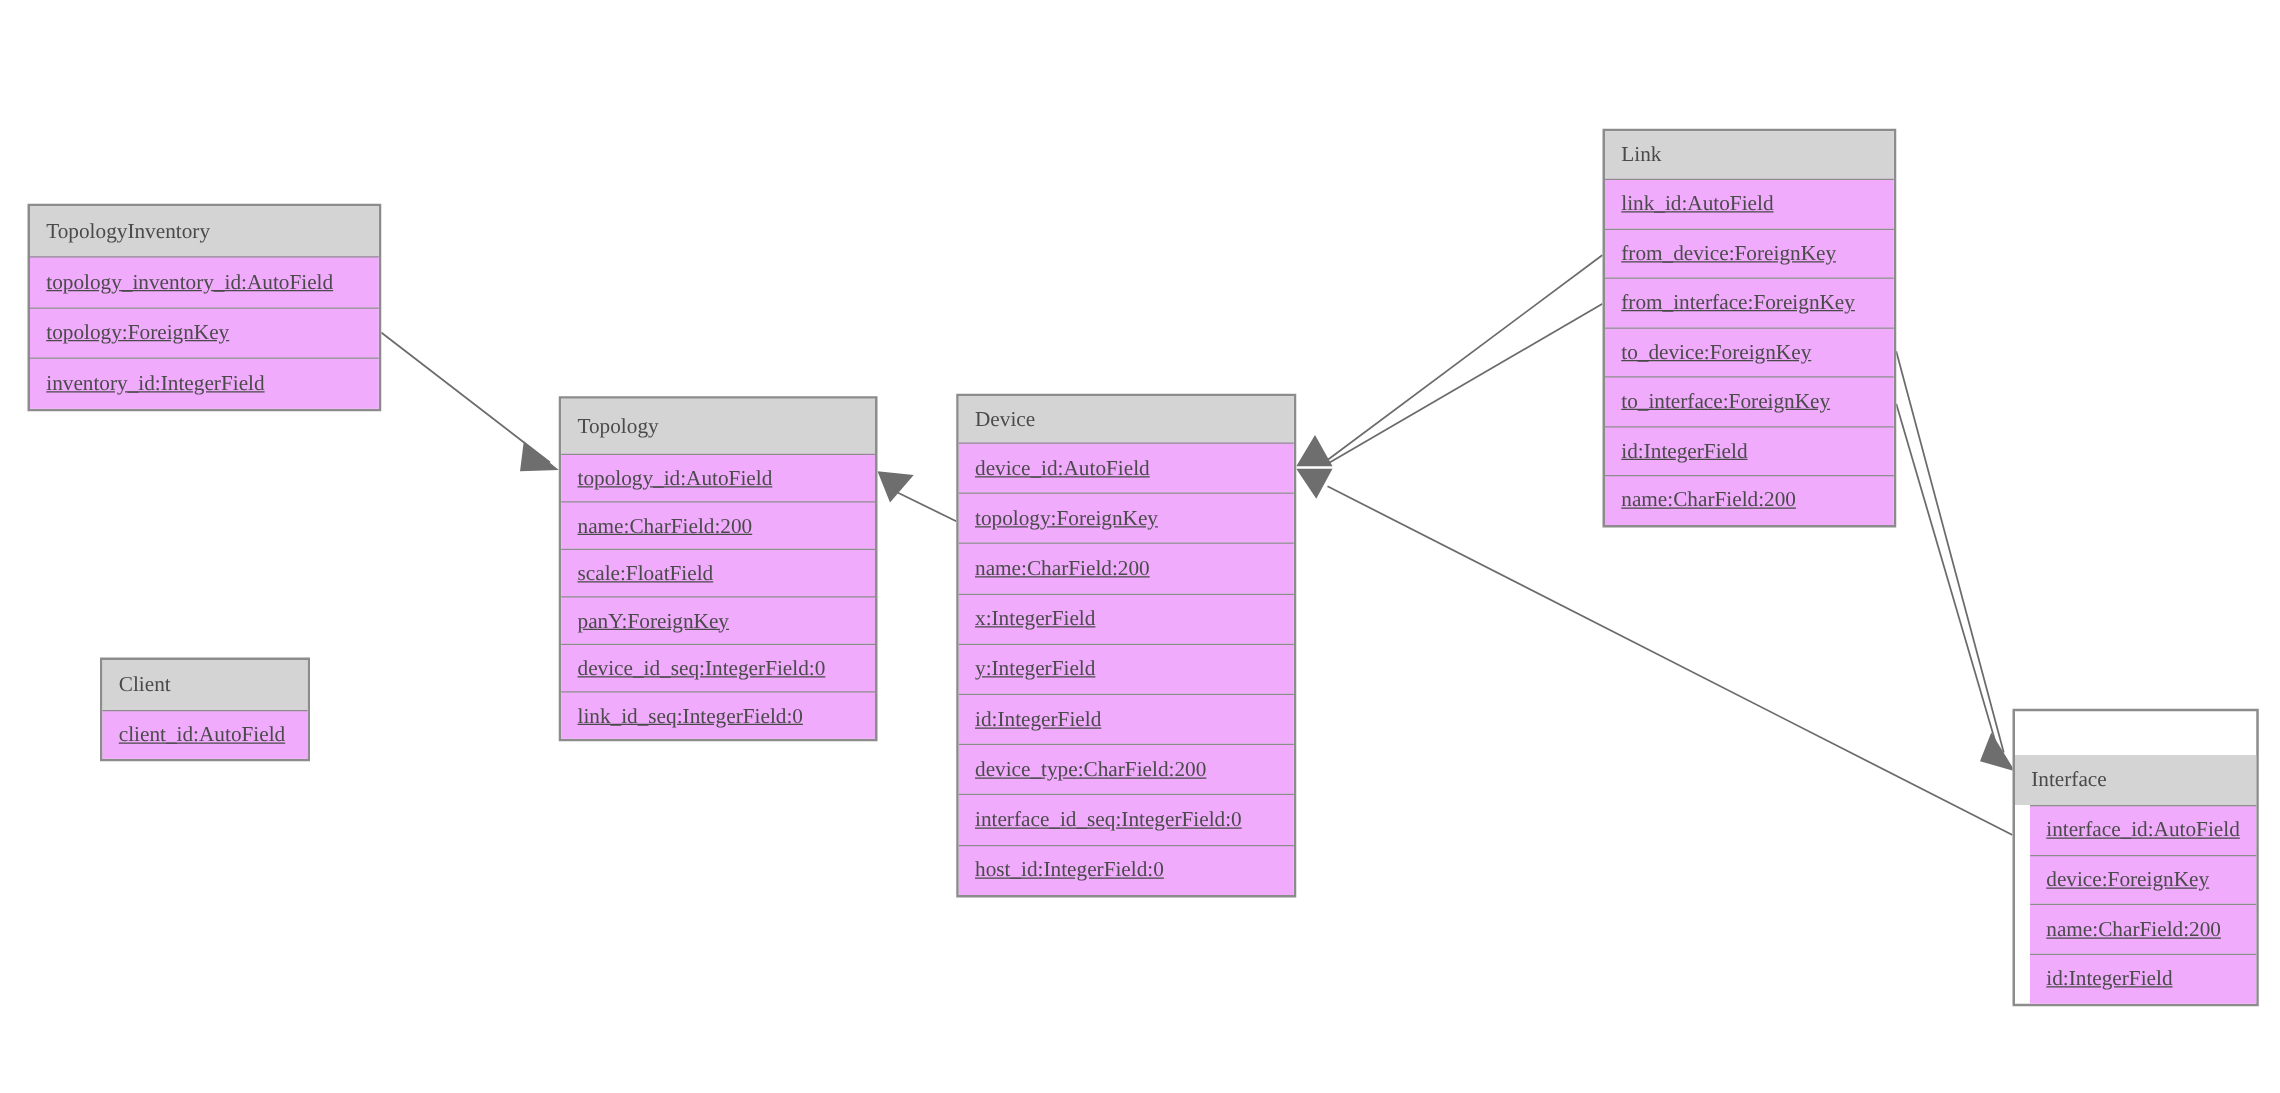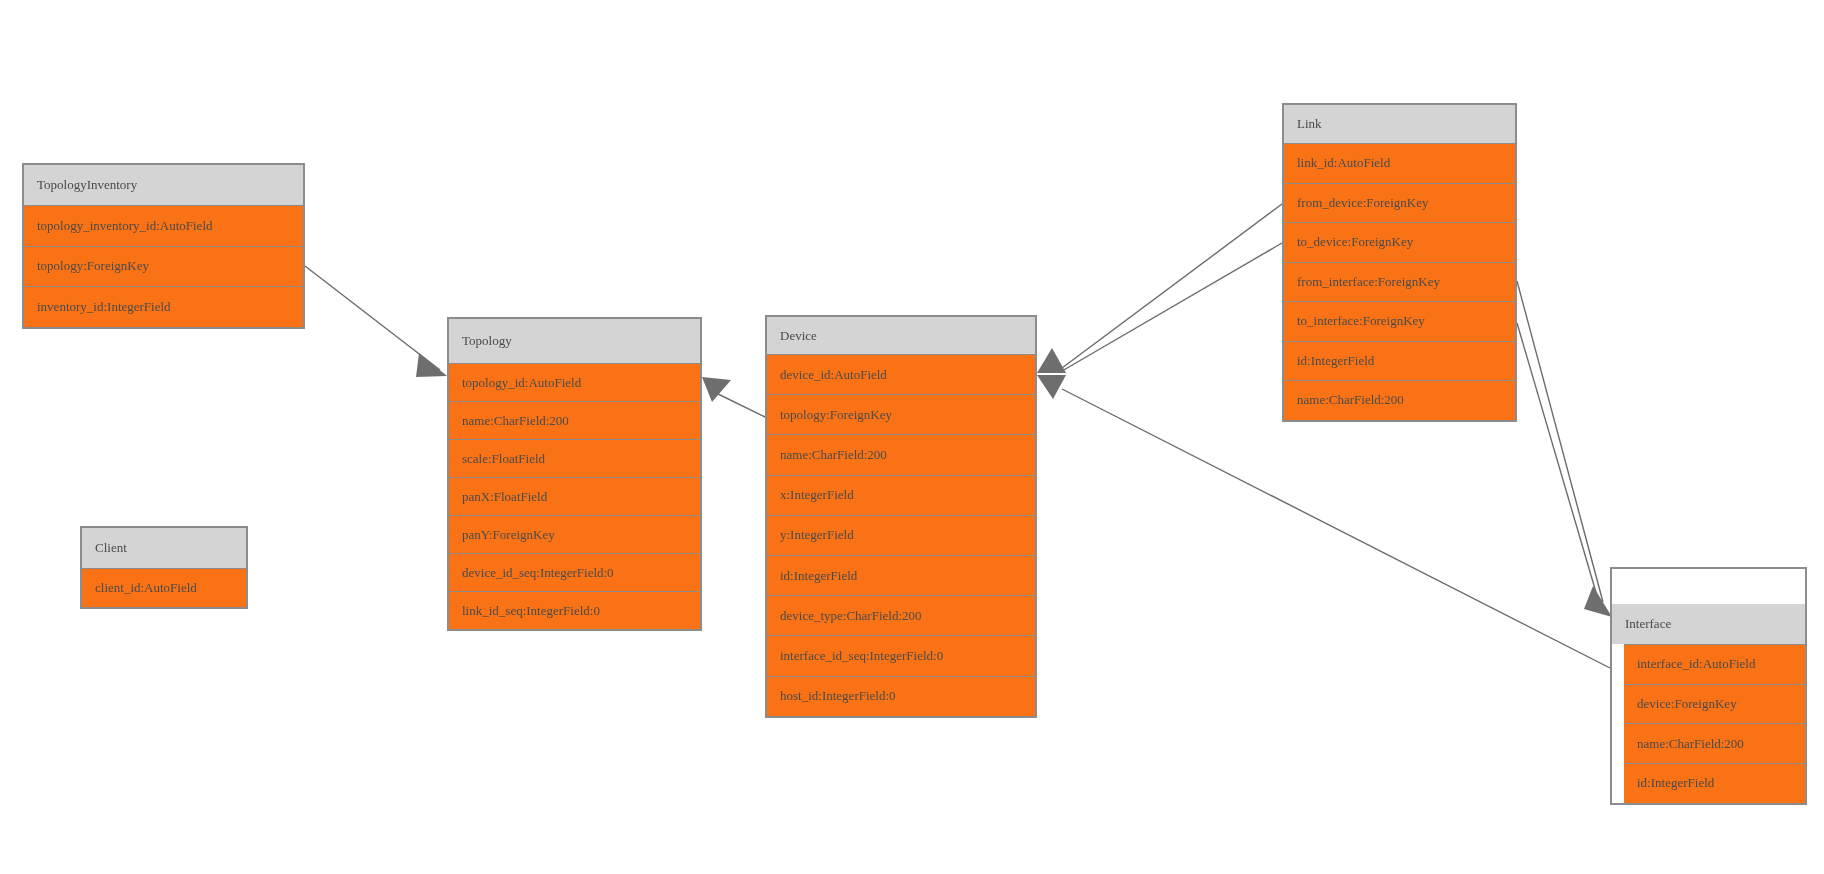--- a/index.html
+++ b/index.html
@@ -27,35 +27,36 @@
   .arrow-head {
     fill: #6e6e6e;
     stroke: none;
   }
   .table {
     position: absolute;
     box-sizing: border-box;
     background: #ffffff;
     border: 2px solid #8c8c8c;
     color: #4a4a4a;
-    font-size: 13px;
+    font-size: 17px;
   }
   .thead {
     background: #d4d4d4;
     display: flex;
     align-items: center;
     padding-left: 13px;
   }
   .trow {
-    background: #f97316;
+    background: #f0abfc;
     border-top: 1.5px solid #8c8c8c;
     display: flex;
     align-items: center;
     padding-left: 13px;
     white-space: nowrap;
+    text-decoration: underline;
   }
   
   .t-ti        { left: 22px;   top: 163px; width: 283px; }
   .t-ti .thead { height: 40px; }
   .t-ti .trow  { height: 39.5px; }
 
   .t-topology        { left: 447px;  top: 317px; width: 255px; }
   .t-topology .thead { height: 44px; }
   .t-topology .trow  { height: 37px; }
 
@@ -107,21 +108,20 @@
     <div class="trow">topology_inventory_id:AutoField</div>
     <div class="trow">topology:ForeignKey</div>
     <div class="trow">inventory_id:IntegerField</div>
   </div>
 
   <div class="table t-topology">
     <div class="thead">Topology</div>
     <div class="trow">topology_id:AutoField</div>
     <div class="trow">name:CharField:200</div>
     <div class="trow">scale:FloatField</div>
-    <div class="trow">panX:FloatField</div>
     <div class="trow">panY:ForeignKey</div>
     <div class="trow">device_id_seq:IntegerField:0</div>
     <div class="trow">link_id_seq:IntegerField:0</div>
   </div>
 
   <div class="table t-client">
     <div class="thead">Client</div>
     <div class="trow">client_id:AutoField</div>
   </div>
 
@@ -135,22 +135,22 @@
     <div class="trow">id:IntegerField</div>
     <div class="trow">device_type:CharField:200</div>
     <div class="trow">interface_id_seq:IntegerField:0</div>
     <div class="trow">host_id:IntegerField:0</div>
   </div>
 
   <div class="table t-link">
     <div class="thead">Link</div>
     <div class="trow">link_id:AutoField</div>
     <div class="trow">from_device:ForeignKey</div>
+    <div class="trow">from_interface:ForeignKey</div>
     <div class="trow">to_device:ForeignKey</div>
-    <div class="trow">from_interface:ForeignKey</div>
     <div class="trow">to_interface:ForeignKey</div>
     <div class="trow">id:IntegerField</div>
     <div class="trow">name:CharField:200</div>
   </div>
 
   <div class="table t-interface">
     <div class="thead">Interface</div>
     <div class="trow">interface_id:AutoField</div>
     <div class="trow">device:ForeignKey</div>
     <div class="trow">name:CharField:200</div>

